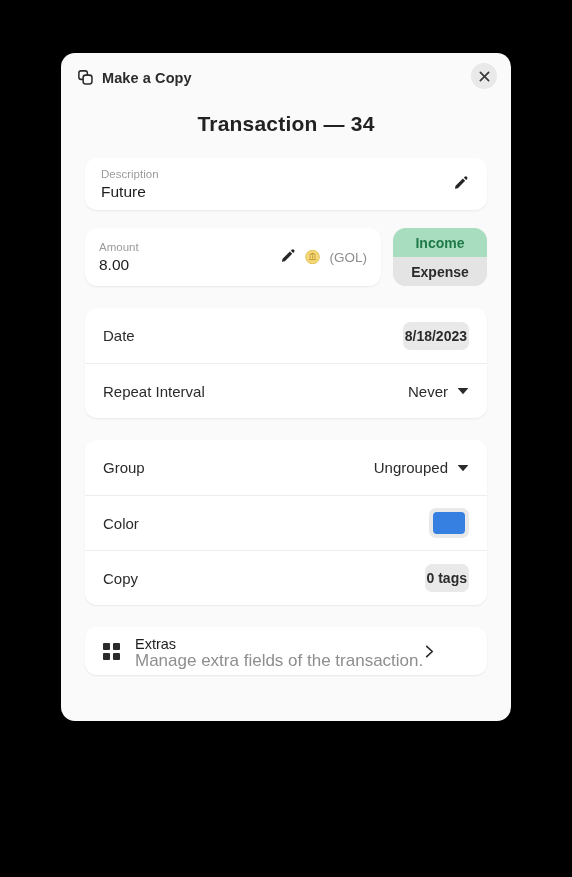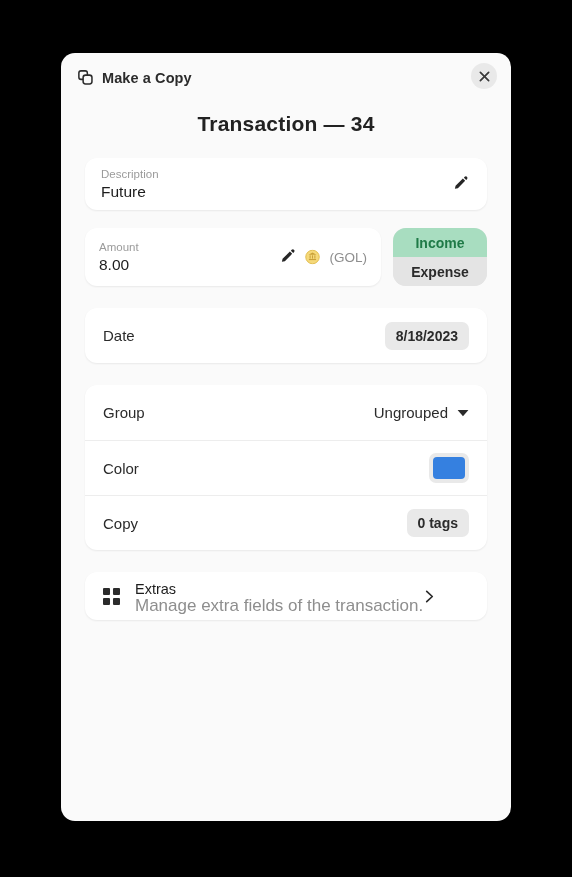--- a/index.html
+++ b/index.html
@@ -18,21 +18,21 @@
     height: 877px;
     background: #000000;
   }
 
   
   .dialog {
     position: absolute;
     left: 61px;
     top: 53px;
     width: 450px;
-    height: 768px;
+    height: 668px;
     background: #fafafa;
     border-radius: 14px;
     overflow: hidden;
   }
 
   
   .titlebar {
     position: relative;
     height: 49px;
     display: flex;
@@ -187,21 +187,21 @@
     color: #2b2b2b;
   }
   .row-right {
     display: flex;
     align-items: center;
     gap: 9px;
   }
   .pill {
     background: #e9e9e9;
     border-radius: 7px;
-    padding: 6px 11px;
+    padding: 6px 2px;
     font-size: 14px;
     font-weight: bold;
     color: #2b2b2b;
     cursor: pointer;
   }
   .row-value {
     font-size: 15px;
     color: #2b2b2b;
   }
   .caret { width: 12px; height: 8px; display: block; }
@@ -325,20 +325,31 @@
         <div class="toggle-opt income" style="background: rgb(168, 221, 192); color: rgb(31, 122, 71);">Income</div>
         <div class="toggle-opt expense" style="background: rgb(228, 228, 228);">Expense</div>
       </div>
     </div>
 
     <div class="card list-card section">
       <div class="list-row">
         <span class="row-label">Date</span>
         <span class="pill">8/18/2023</span>
       </div>
+      <div class="list-row">
+        <span class="row-label">Repeat Interval</span>
+        <span class="row-right">
+          <span class="row-value">Never</span>
+          <span>
+            <svg class="caret" viewBox="0 0 12 8" fill="#2b2b2b">
+                <path d="M0.6 1h10.8L6 7.2z"></path>
+              </svg>
+          </span>
+        </span>
+      </div>
     </div>
 
     <div class="card list-card section">
       <div class="list-row">
         <span class="row-label">Group</span>
         <span class="row-right">
           <span class="row-value">Ungrouped</span>
           <span>
             <svg class="caret" viewBox="0 0 12 8" fill="#2b2b2b">
                 <path d="M0.6 1h10.8L6 7.2z"></path>

